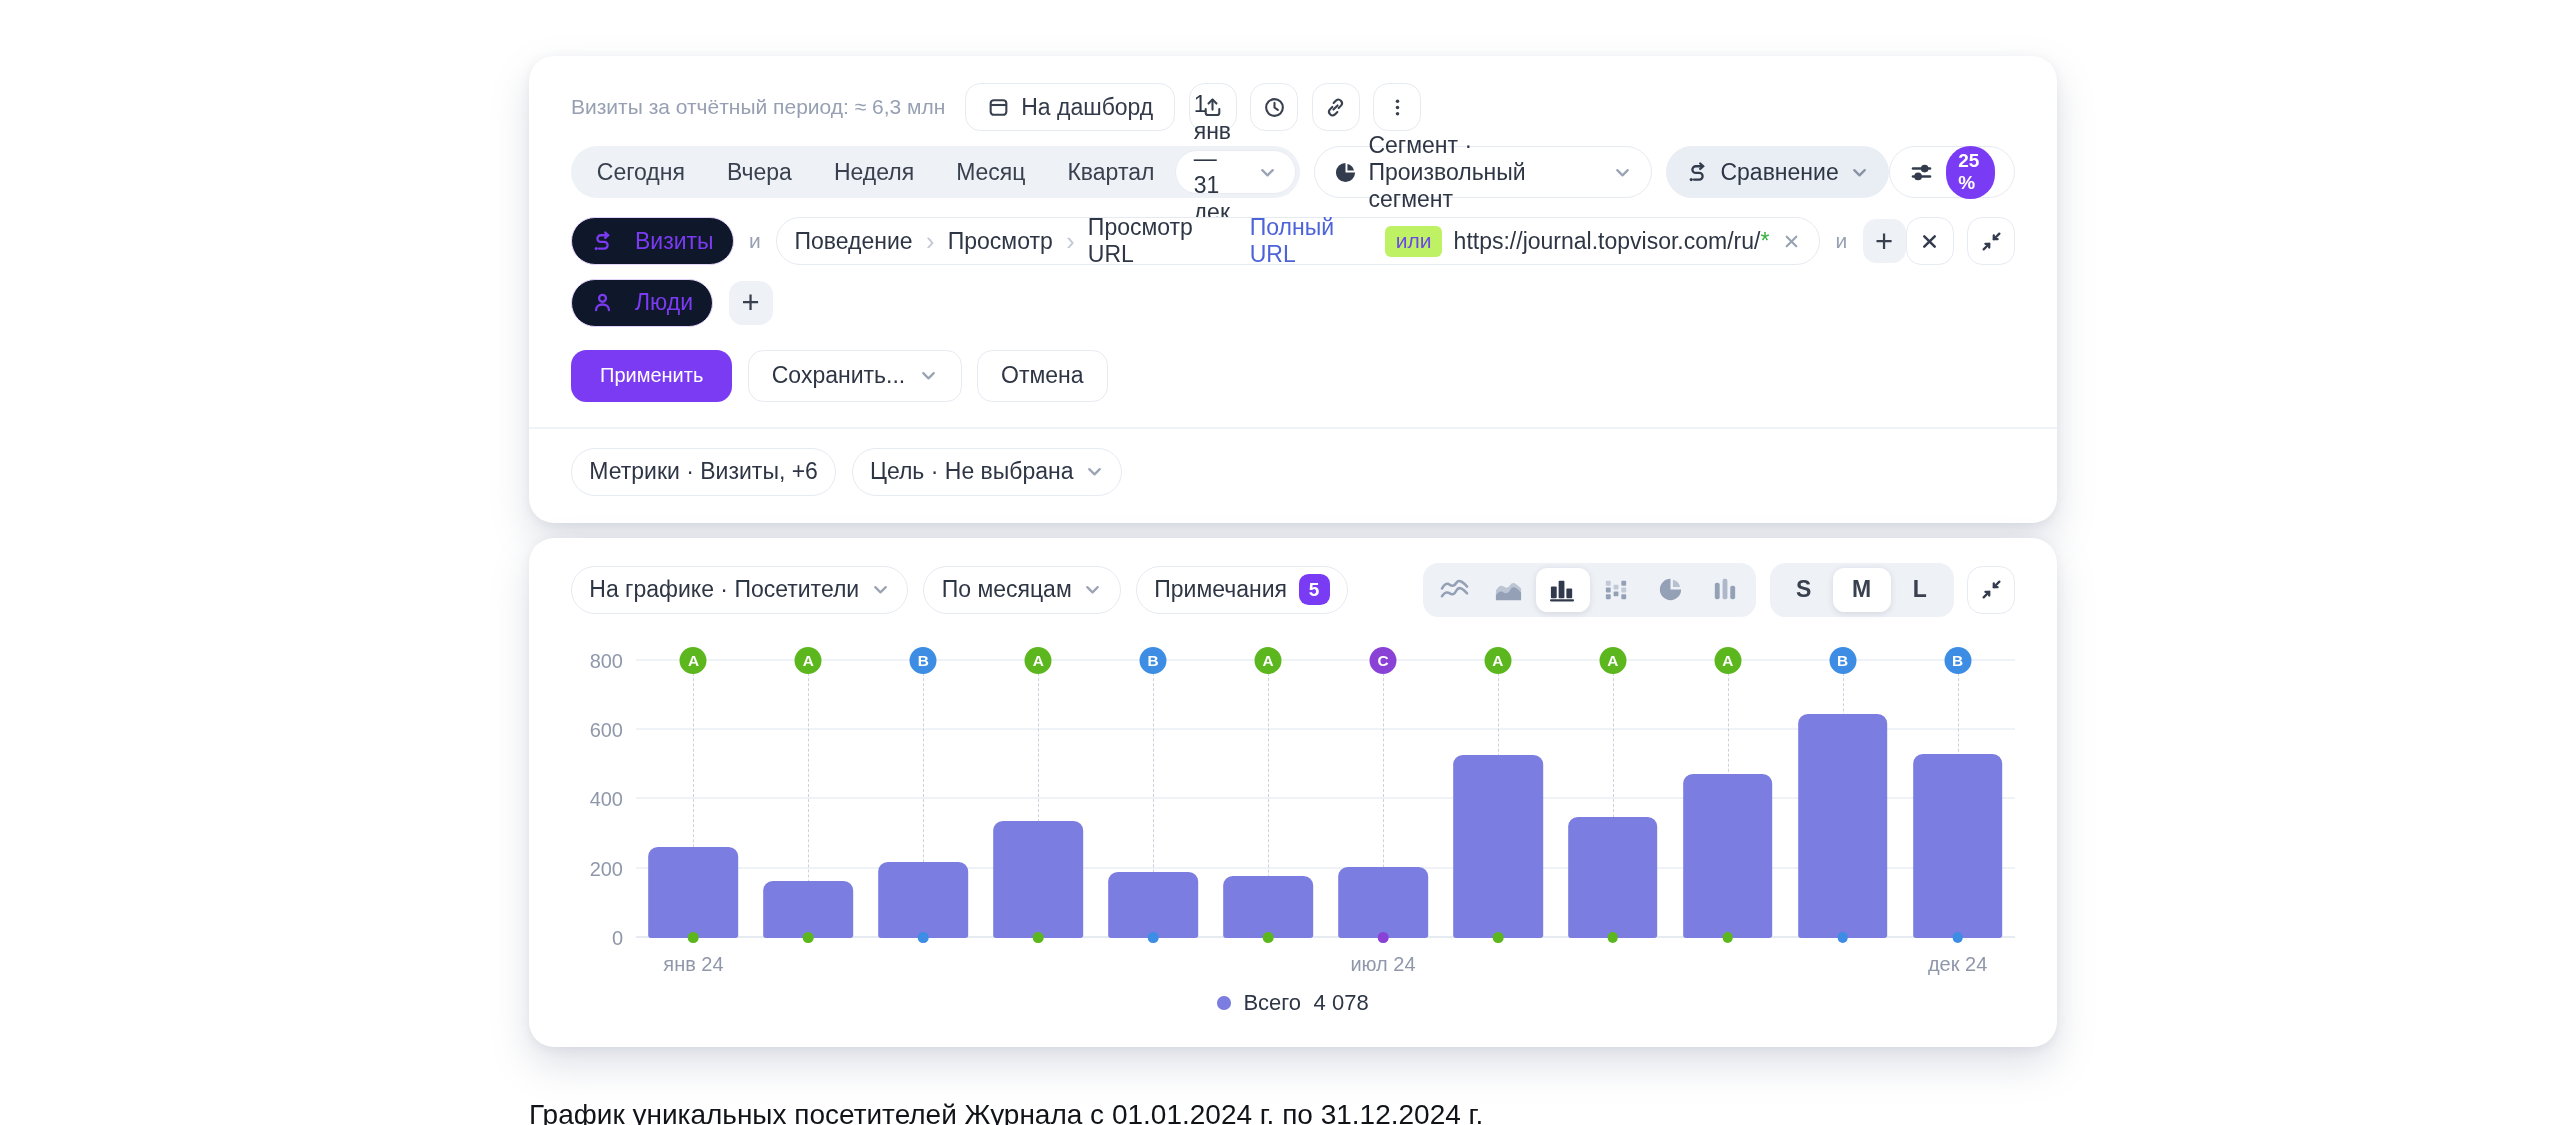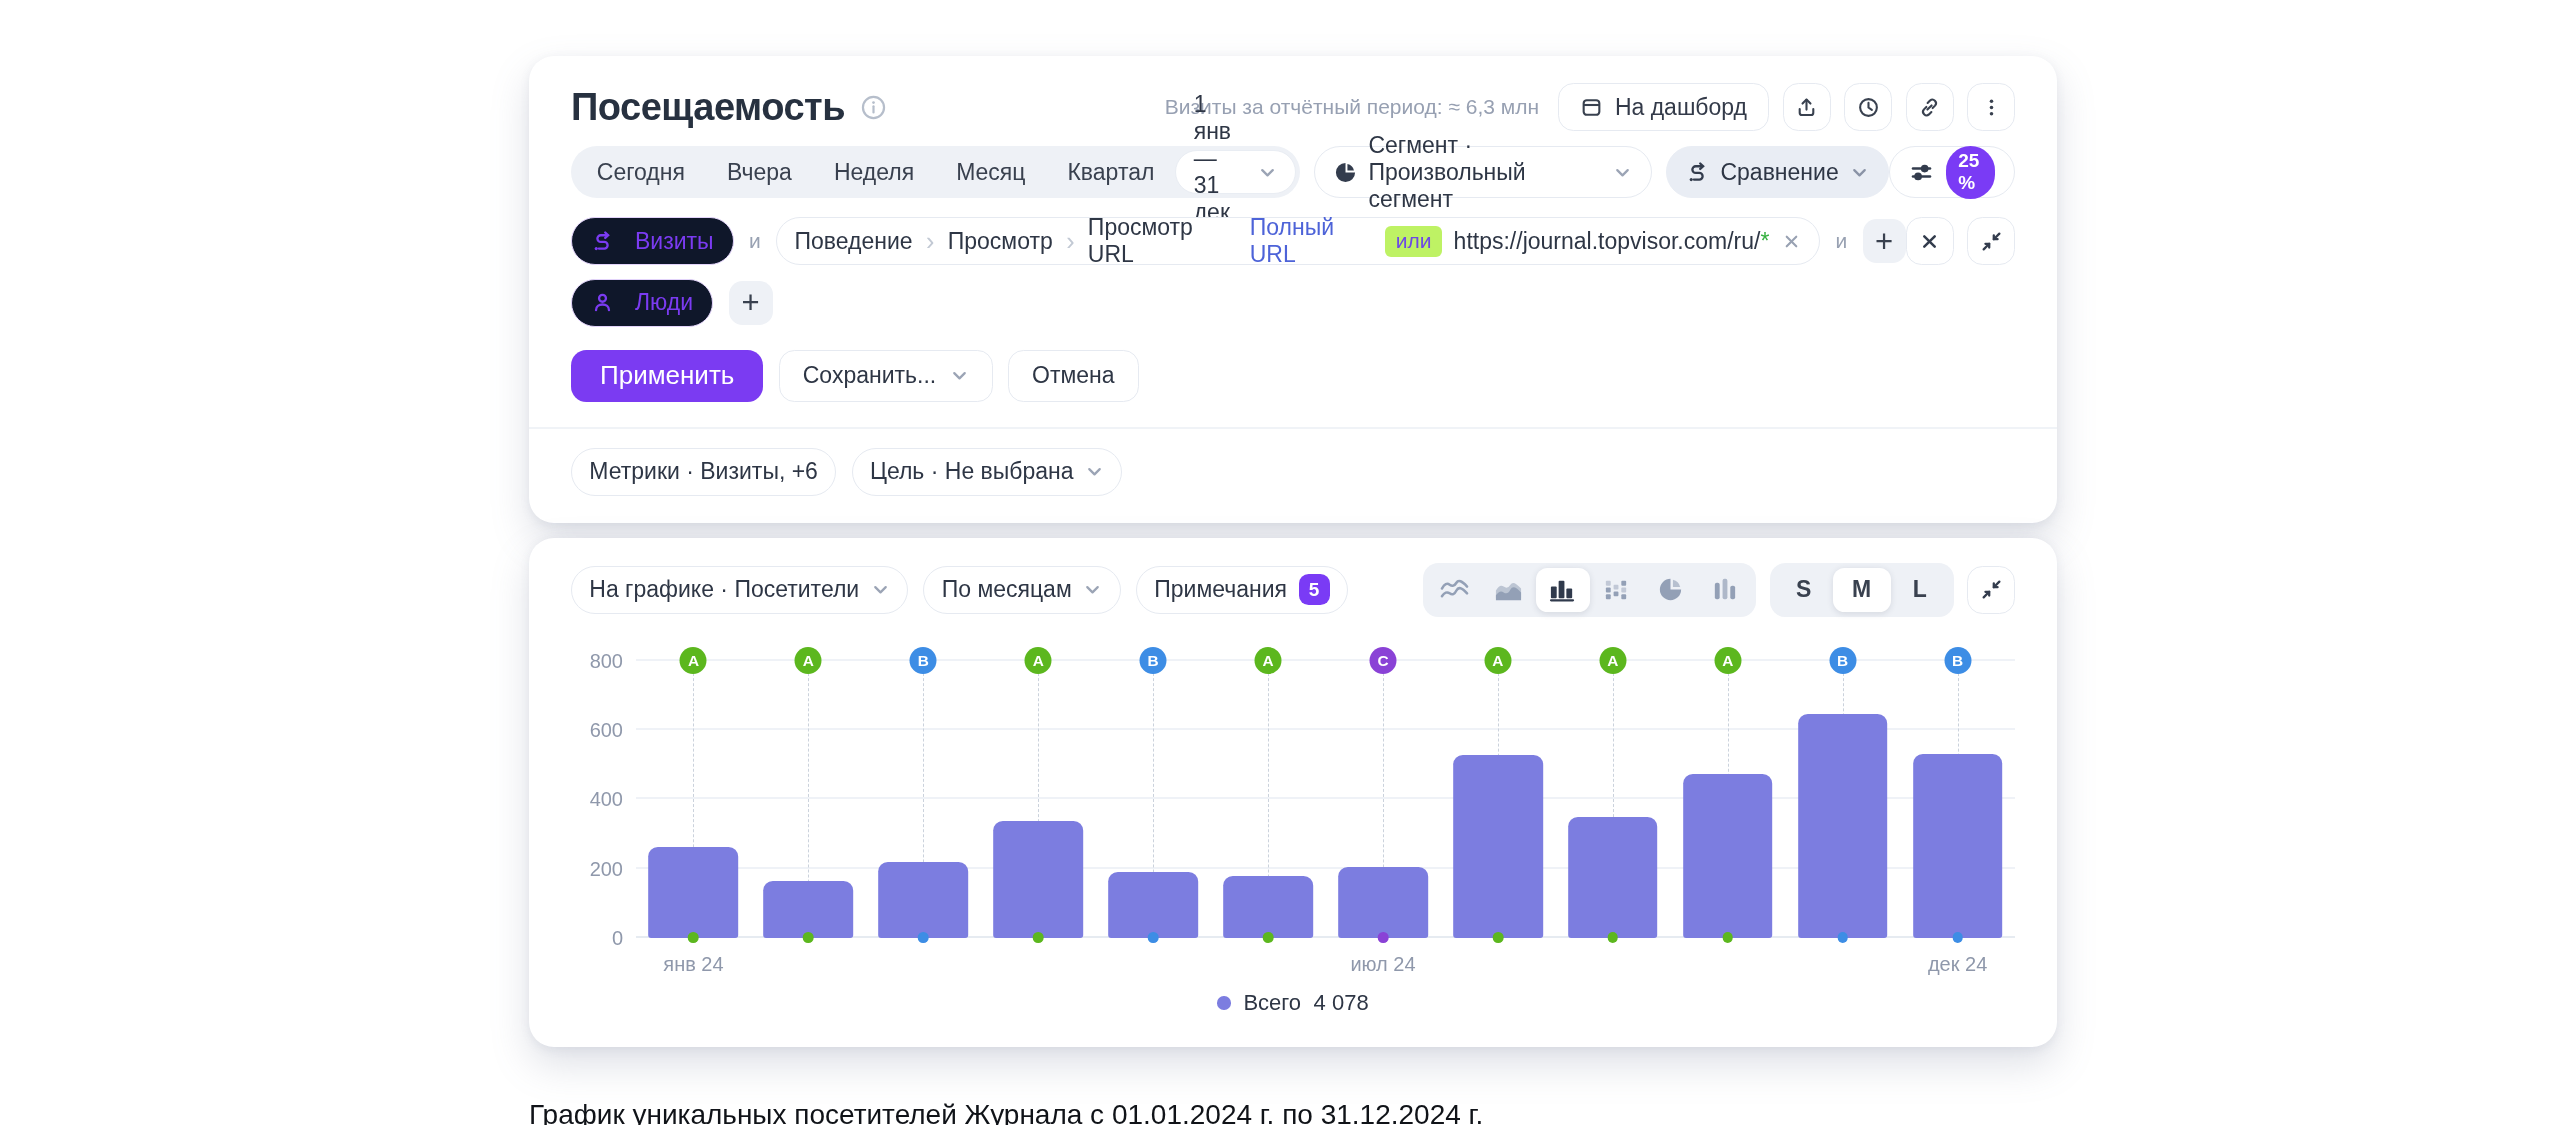--- a/index.html
+++ b/index.html
@@ -44,21 +44,21 @@
   .link-blue { color:#4D63D8; margin-left:7.7px; }
   .or-badge { background:#bef264; color:#6C48E6; border-radius:6px; padding:3.8px 10.6px; font-size:21px; }
   .star { color:#35AF3F; }
   .plus-btn { width:44px; height:44px; background:#EEF1F6; border-radius:13.5px; display:flex;
     align-items:center; justify-content:center; font-size:31px; color:#39414F; line-height:1; }
 
   .row3 { display:flex; align-items:center; gap:15.4px; padding: 13.5px 42px 0; }
 
   .actions { display:flex; align-items:center; gap:15.4px; padding: 23px 42px 25px; }
   .btn-primary { background:#7B3BF2; color:#fff; border:none; height:52px; padding:0 29px;
-    border-radius:15.4px; font-size:26px; display:flex; align-items:center; }
+    border-radius:15.4px; font-size:20px; display:flex; align-items:center; }
   .btn-secondary { height:52px; padding:0 23px; border:1.9px solid #E6EAF1; border-radius:15.4px;
     background:#fff; font-size:23px; color:#2E3645; display:flex; align-items:center; gap:13.5px; }
 
   .divider { height:1.9px; background:#F0F3F7; }
   .grouping { display:flex; align-items:center; gap:15.4px; padding: 19px 42px 27px; }
 
   
   .card2 { margin-top:15.4px; padding: 25px 42px 31px; }
   .controls { display:flex; justify-content:space-between; align-items:center; }
   .controls-left { display:flex; align-items:center; gap:15.4px; }
@@ -100,30 +100,20 @@
   svg { display:block; }
 </style>
 </head>
 <body>
 
 <div class="stage">
 
   <div class="card card1">
 
     <div class="hdr">
-      <div class="title-wrap">
-        <div class="title">Посещаемость</div>
-        <span>
-          <svg width="27" height="27" viewBox="0 0 22 22" fill="none" stroke="#B6BECB" stroke-width="1.8">
-            <circle cx="11" cy="11" r="8.6"></circle>
-              <line x1="11" y1="10" x2="11" y2="15" stroke-linecap="round"></line>
-              <circle cx="11" cy="7" r="1.1" fill="#B6BECB" stroke="none"></circle>
-          </svg>
-        </span>
-      </div>
       <div class="hdr-right">
         <span class="muted">Визиты за отчётный период: ≈ 6,3 млн</span>
         <button class="btn">
           <span>
             <svg width="23" height="23" viewBox="0 0 22 22" fill="none" stroke="#39414F" stroke-width="2">
               <rect x="3.5" y="4" width="15" height="14" rx="3"></rect>
                 <line x1="3.5" y1="8.6" x2="18.5" y2="8.6"></line>
             </svg>
           </span>
           <span>На дашборд</span>

